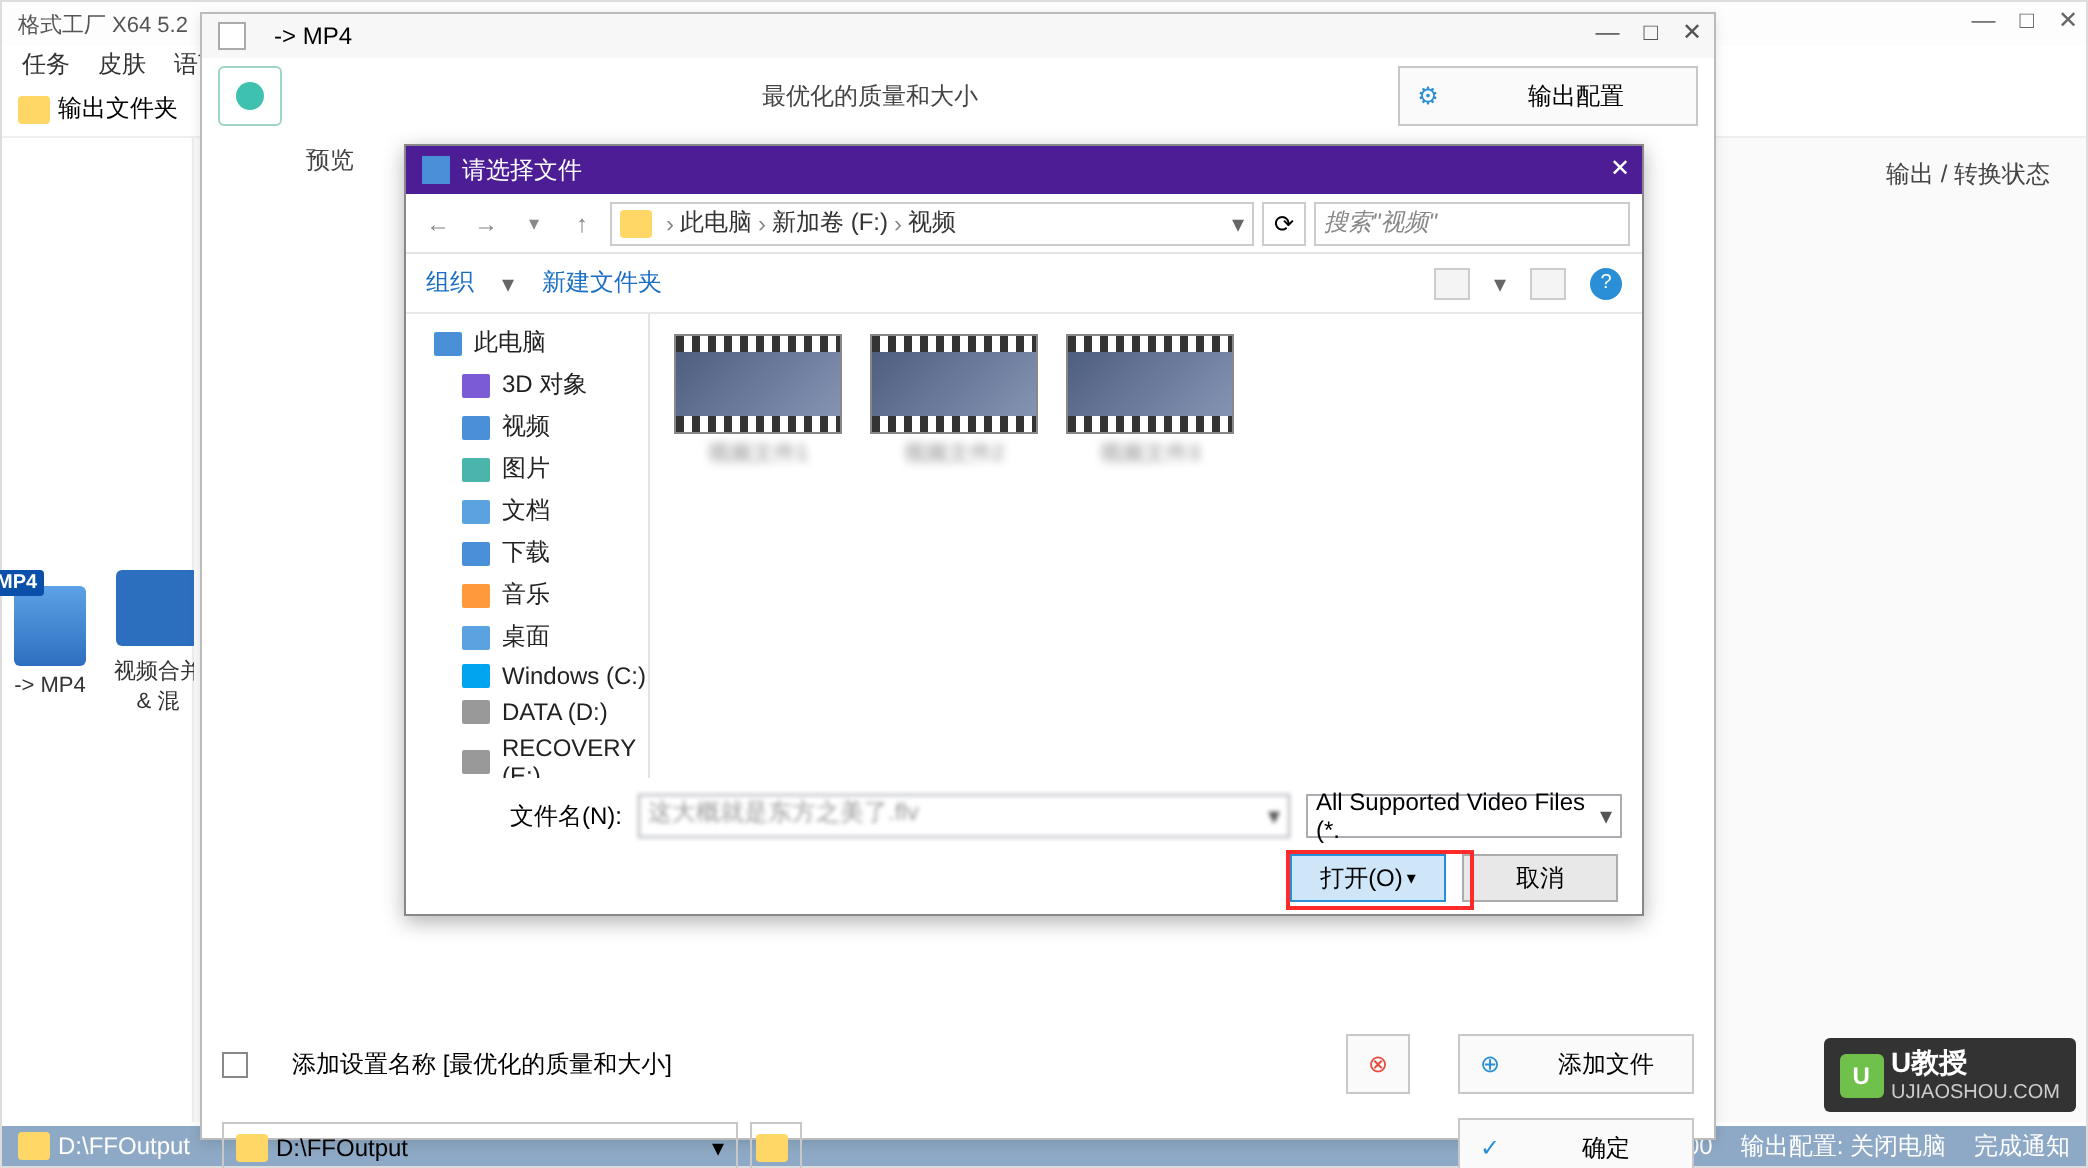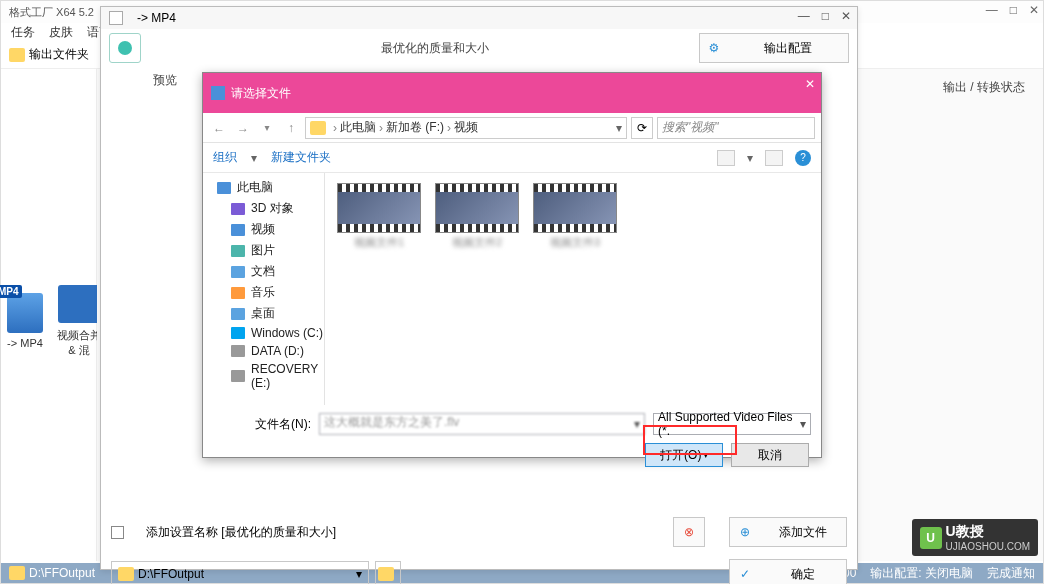--- a/index.html
+++ b/index.html
@@ -55,21 +55,21 @@
 .add-row .spacer { flex: 1; }
 .act-btn { width: 118px; height: 30px; border: 1px solid #c8c8c8; background: #fafafa; display: flex; align-items: center; cursor: pointer; }
 .act-btn .ic { width: 30px; display: flex; align-items: center; justify-content: center; }
 .act-btn .lbl { flex: 1; text-align: center; }
 .out-row { display: flex; align-items: center; gap: 6px; }
 .out-path { width: 258px; height: 26px; border: 1px solid #c8c8c8; display: flex; align-items: center; padding: 0 6px; }
 .fold-btn { width: 26px; height: 26px; border: 1px solid #c8c8c8; display: flex; align-items: center; justify-content: center; }
 
 
 .file-dialog { position: absolute; left: 202px; top: 72px; width: 620px; height: 386px; background: #fff; border: 1px solid #888; box-shadow: 0 3px 10px rgba(0,0,0,0.3); }
-.fd-titlebar { height: 40px; background: #ec4899; color: #fff; display: flex; align-items: center; padding: 0 8px; position: relative; }
+.fd-titlebar { height: 24px; background: #4c1d95; color: #fff; display: flex; align-items: center; padding: 0 8px; position: relative; }
 .fd-titlebar .ic { width: 14px; height: 14px; background: #4a90d9; margin-right: 6px; }
 .fd-close { position: absolute; right: 6px; top: 4px; color: #fff; cursor: pointer; }
 .fd-nav { height: 30px; display: flex; align-items: center; padding: 0 6px; border-bottom: 1px solid #e3e3e3; gap: 4px; }
 .nav-arrow { width: 20px; height: 20px; display: flex; align-items: center; justify-content: center; color: #888; cursor: pointer; }
 .fd-path { flex: 1; height: 22px; border: 1px solid #ccc; display: flex; align-items: center; padding: 0 4px; gap: 3px; color: #333; font-size: 11px; }
 .fd-path .sep { color: #888; }
 .fd-path .dd { margin-left: auto; color: #666; }
 .refresh-btn { width: 22px; height: 22px; border: 1px solid #ccc; display: flex; align-items: center; justify-content: center; }
 .fd-search { width: 158px; height: 22px; border: 1px solid #ccc; display: flex; align-items: center; padding: 0 4px; color: #888; font-style: italic; }
 .fd-toolbar { height: 30px; display: flex; align-items: center; padding: 0 10px; gap: 14px; border-bottom: 1px solid #e8e8e8; }
@@ -300,20 +300,24 @@
         </div>
         <div class="tree-item sub">
           <span class="tree-ic img"></span>
           <span>图片</span>
         </div>
         <div class="tree-item sub">
           <span class="tree-ic doc"></span>
           <span>文档</span>
         </div>
         <div class="tree-item sub">
+          <span class="tree-ic dl"></span>
+          <span>下载</span>
+        </div>
+        <div class="tree-item sub">
           <span class="tree-ic mus"></span>
           <span>音乐</span>
         </div>
         <div class="tree-item sub">
           <span class="tree-ic desk"></span>
           <span>桌面</span>
         </div>
         <div class="tree-item sub">
           <span class="tree-ic win"></span>
           <span>Windows (C:)</span>

